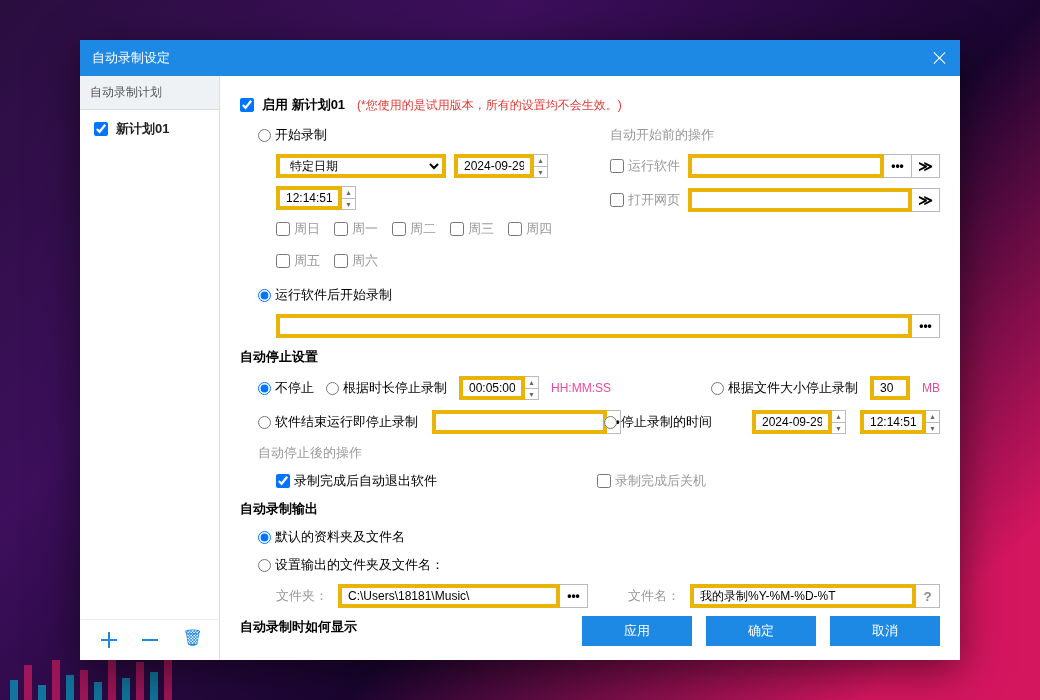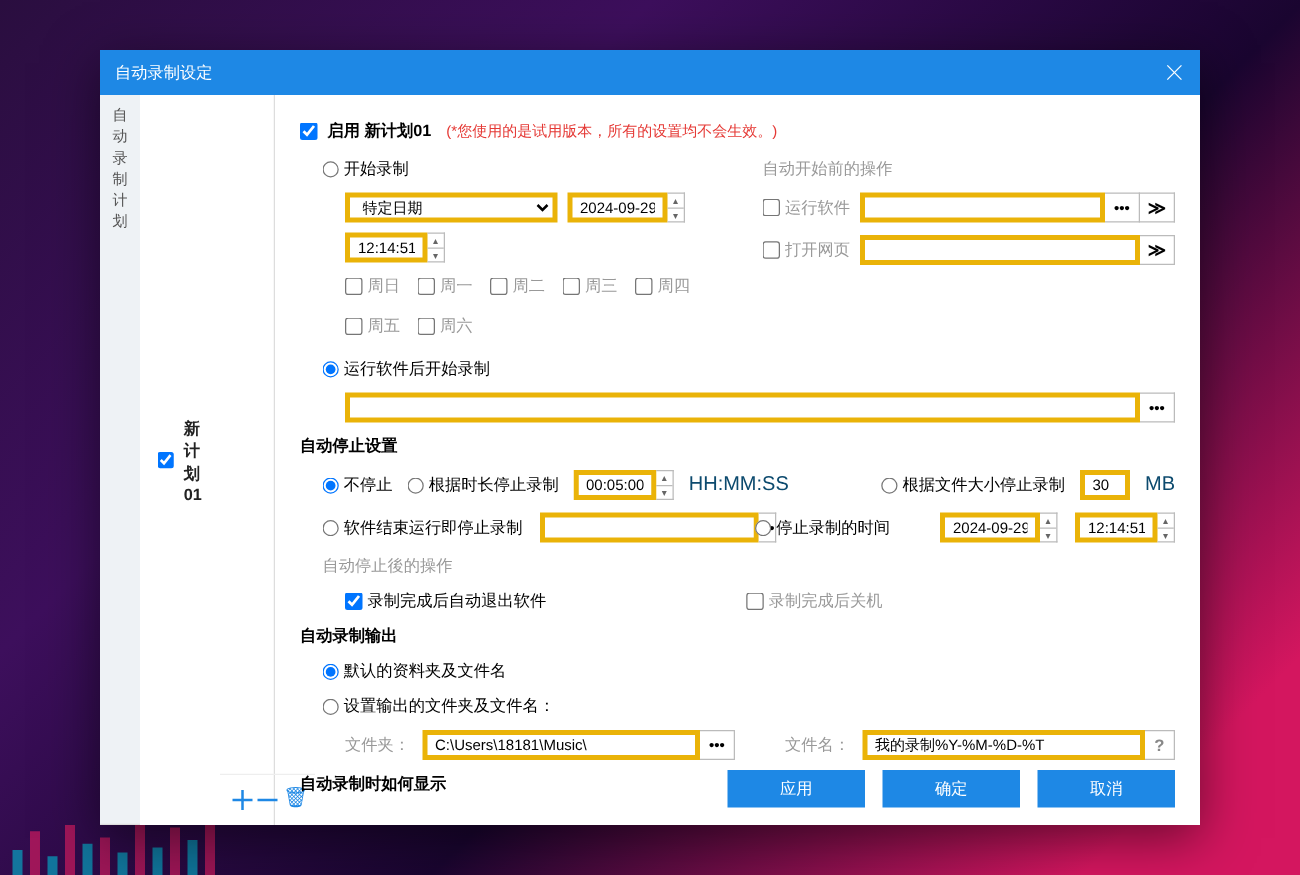--- a/index.html
+++ b/index.html
@@ -21,21 +21,21 @@
   display: flex; align-items: center; padding: 0 12px; justify-content: space-between;
 }
 .close-x { width: 16px; height: 16px; cursor: pointer; position: relative; }
 .close-x::before, .close-x::after {
   content: ''; position: absolute; left: 7px; top: 0; width: 1px; height: 16px; background: #fff;
 }
 .close-x::before { transform: rotate(45deg); }
 .close-x::after  { transform: rotate(-45deg); }
 
 .body { display: flex; height: calc(100% - 36px); }
-.sidebar { width: 140px; border-right: 1px solid #ddd; display: flex; flex-direction: row; }
+.sidebar { width: 140px; border-right: 1px solid #ddd; display: flex; flex-direction: column; }
 .side-head { background: #eef2f5; padding: 8px 10px; font-size: 12px; color: #555; border-bottom: 1px solid #ddd; }
 .side-item { display: flex; align-items: center; gap: 8px; padding: 10px 14px; font-size: 13px; font-weight: bold; color: #222; }
 .side-actions { margin-top: auto; display: flex; justify-content: space-around; padding: 10px 8px; border-top: 1px solid #eee; }
 .side-actions .ic { width: 20px; height: 20px; cursor: pointer; position: relative; }
 .ic-plus::before, .ic-plus::after { content:''; position:absolute; background:#1e88e5; }
 .ic-plus::before { left:9px; top:2px; width:2px; height:16px; }
 .ic-plus::after  { left:2px; top:9px; width:16px; height:2px; }
 .ic-minus::before { content:''; position:absolute; left:2px; top:9px; width:16px; height:2px; background:#1e88e5; }
 .ic-trash::before { content:'🗑'; color:#1e88e5; font-size:16px; position:absolute; left:2px; top:-2px; }
 
@@ -68,21 +68,21 @@
 .path-box input { flex: 1; }
 .dots-btn { width: 28px; height: 24px; border: 1px solid #bbb; border-left: none; background: #fff; font-weight: bold; cursor: pointer; font-size: 12px; }
 .arrow-btn { width: 28px; height: 24px; border: 1px solid #bbb; border-left: none; background: #fff; cursor: pointer; font-size: 14px; font-weight: bold; }
 
 .days { display: flex; gap: 14px; color: #999; }
 
 .footer { position: absolute; bottom: 14px; right: 20px; display: flex; gap: 14px; margin-left: 48px; }
 .btn { width: 110px; height: 30px; background: #1e88e5; color: #fff; border: none; font-size: 13px; cursor: pointer; }
 
 .wsel { width: 170px; }
-.hint { color: #0c4a6e; font-size: 16px; }
+.hint { color: #ec4899; font-size: 12px; }
 .q-btn { width: 24px; height: 24px; border:1px solid #bbb; border-left:none; background:#fff; color:#888; font-weight:bold; cursor:pointer; }
 </style>
 </head>
 <body>
 
 <div class="bars">
   <span style="height:20px"></span>
     <span style="height:35px"></span>
     <span style="height:15px"></span>
   <span style="height:40px"></span>

